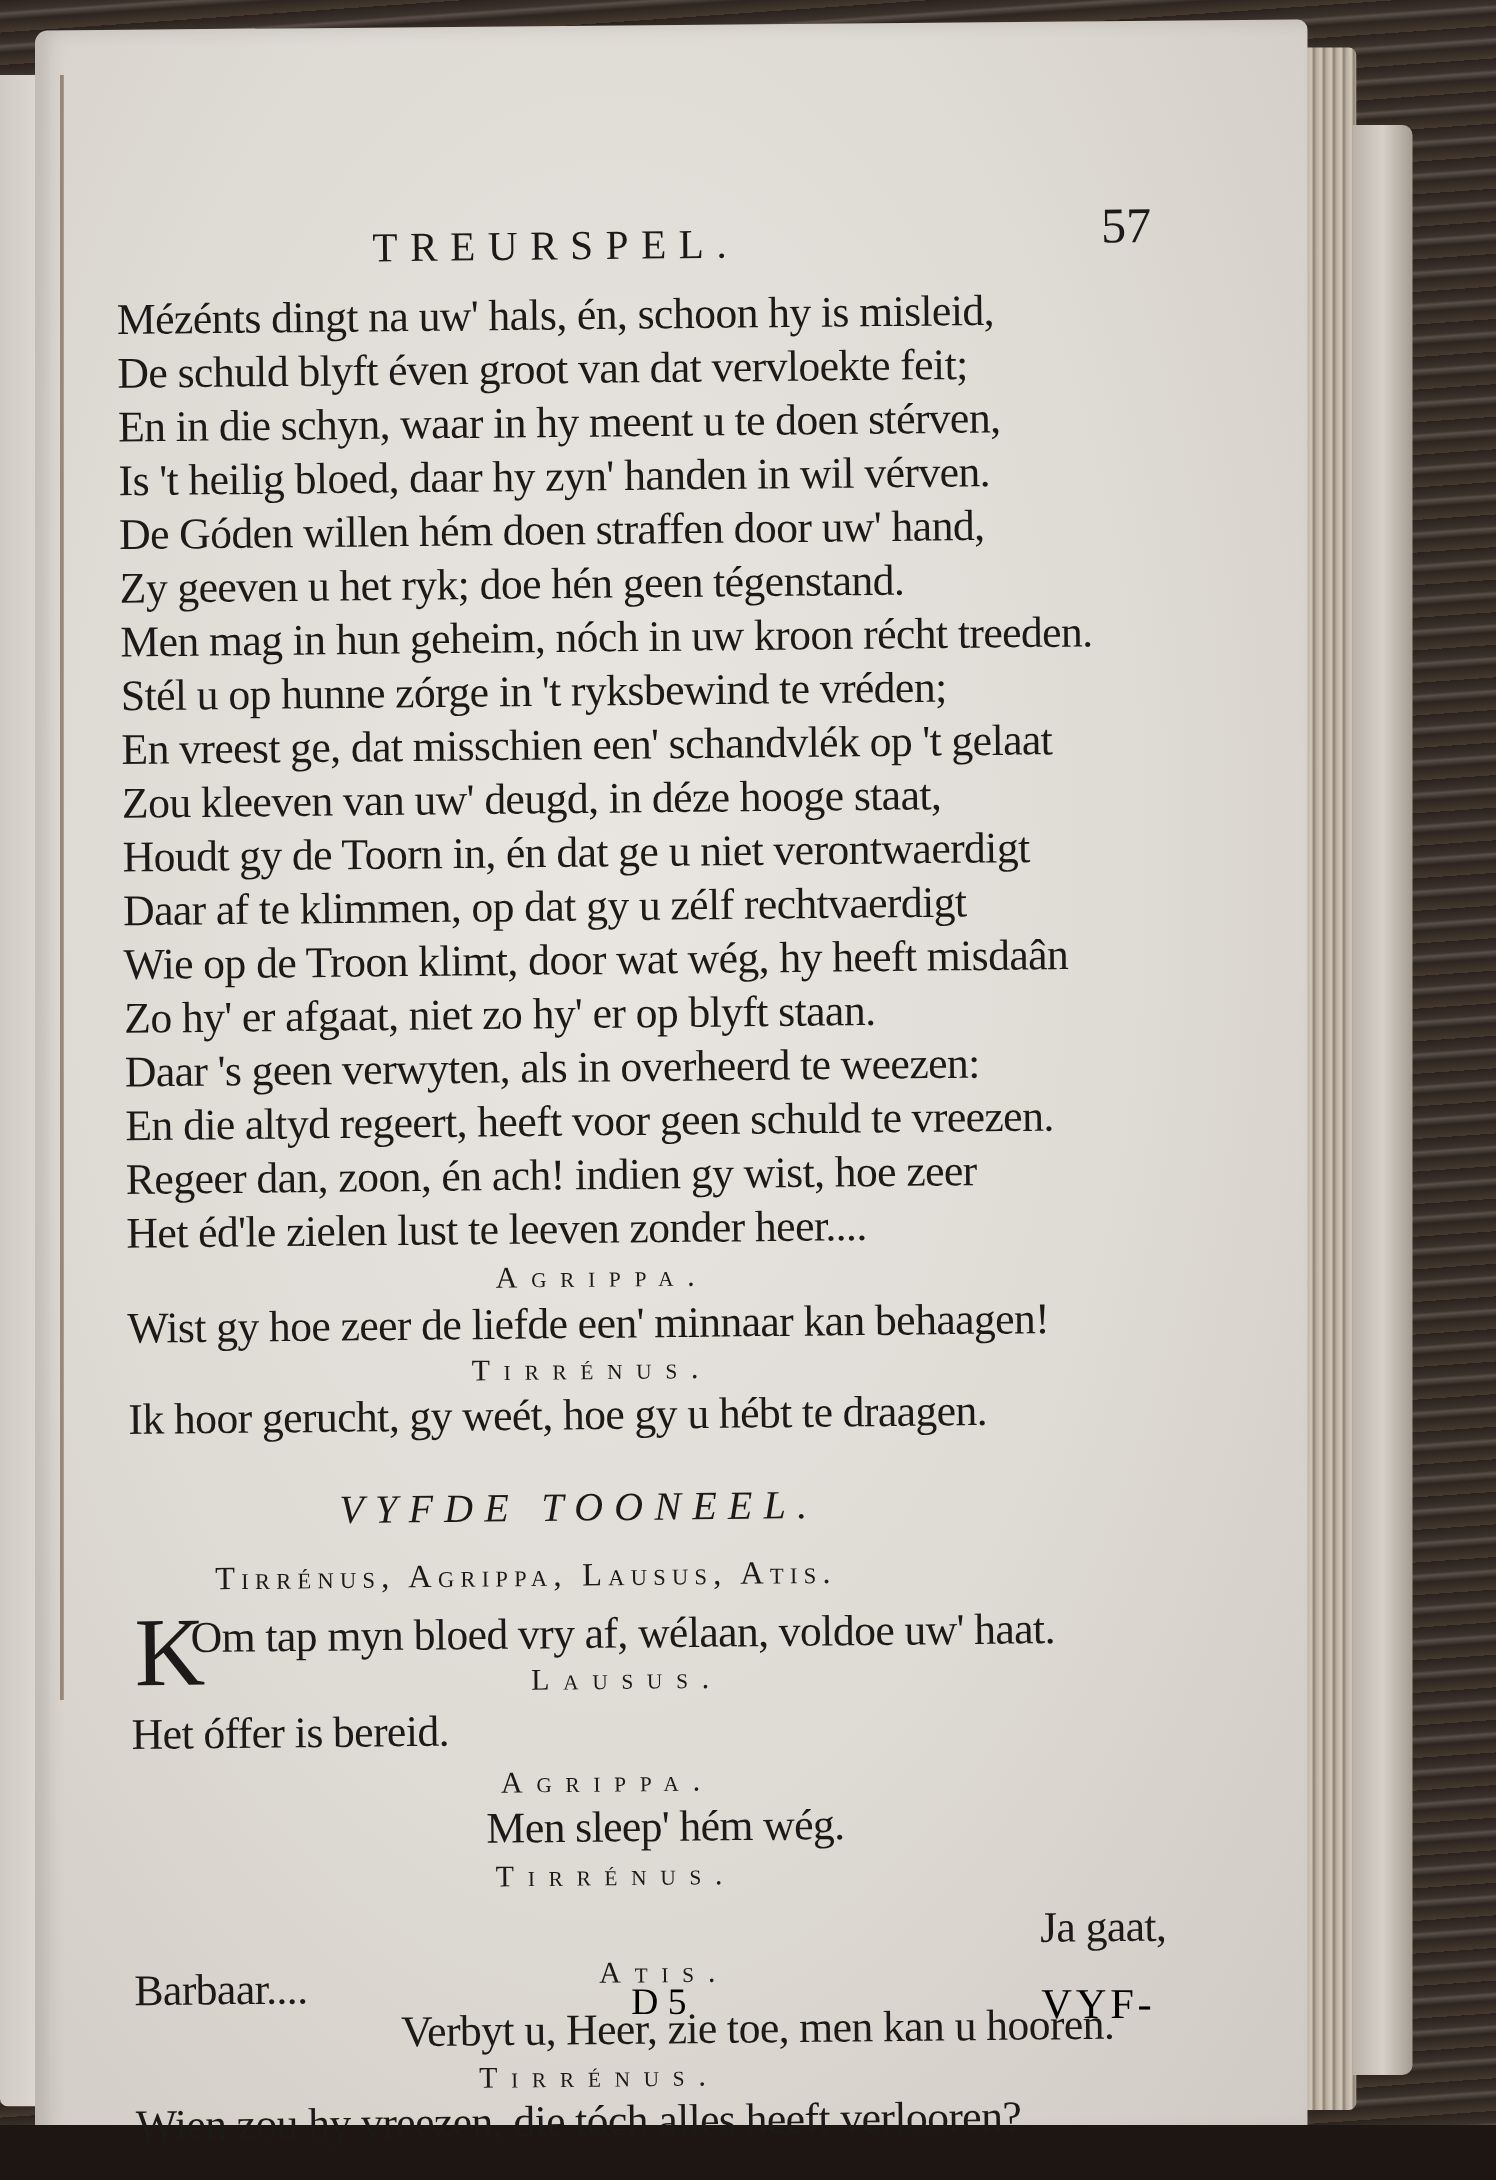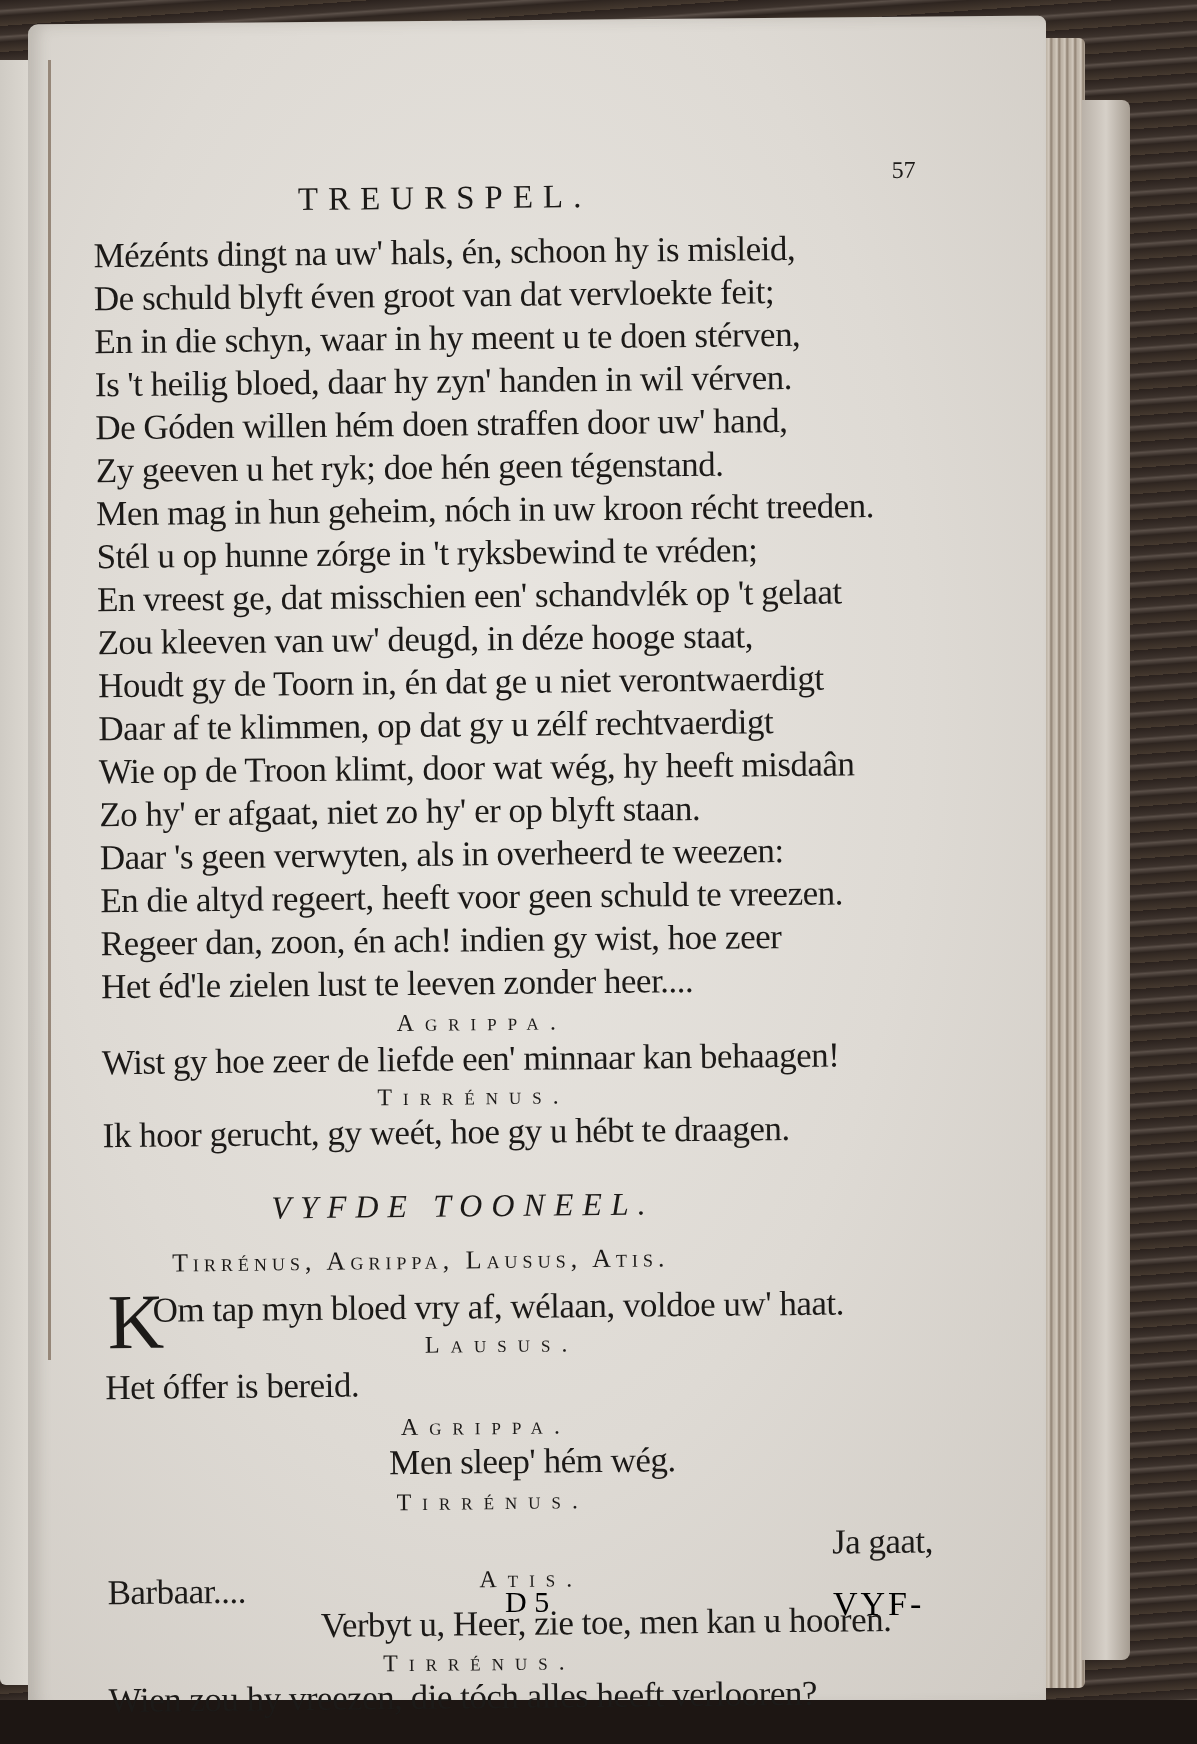--- a/index.html
+++ b/index.html
@@ -56,21 +56,21 @@
   }
   .line {
     position: absolute; white-space: nowrap;
     font-size: 35px; letter-spacing: -0.5px; line-height: 1;
   }
   .running-head {
     position: absolute; left: 305px; top: 178px;
     font-size: 33px; letter-spacing: 10px;
   }
   .page-number {
-    position: absolute; left: 888px; top: 160px; font-size: 24px; margin-left: 11px;
+    position: absolute; left: 888px; top: 160px; font-size: 40px;
   }
   .speaker {
     position: absolute; white-space: nowrap;
     font-size: 24px; letter-spacing: 11px; font-variant: small-caps;
   }
   .scene-title {
     position: absolute; left: 268px; top: 1093px;
     font-size: 32px; letter-spacing: 9px; font-style: italic;
   }
   .cast {

